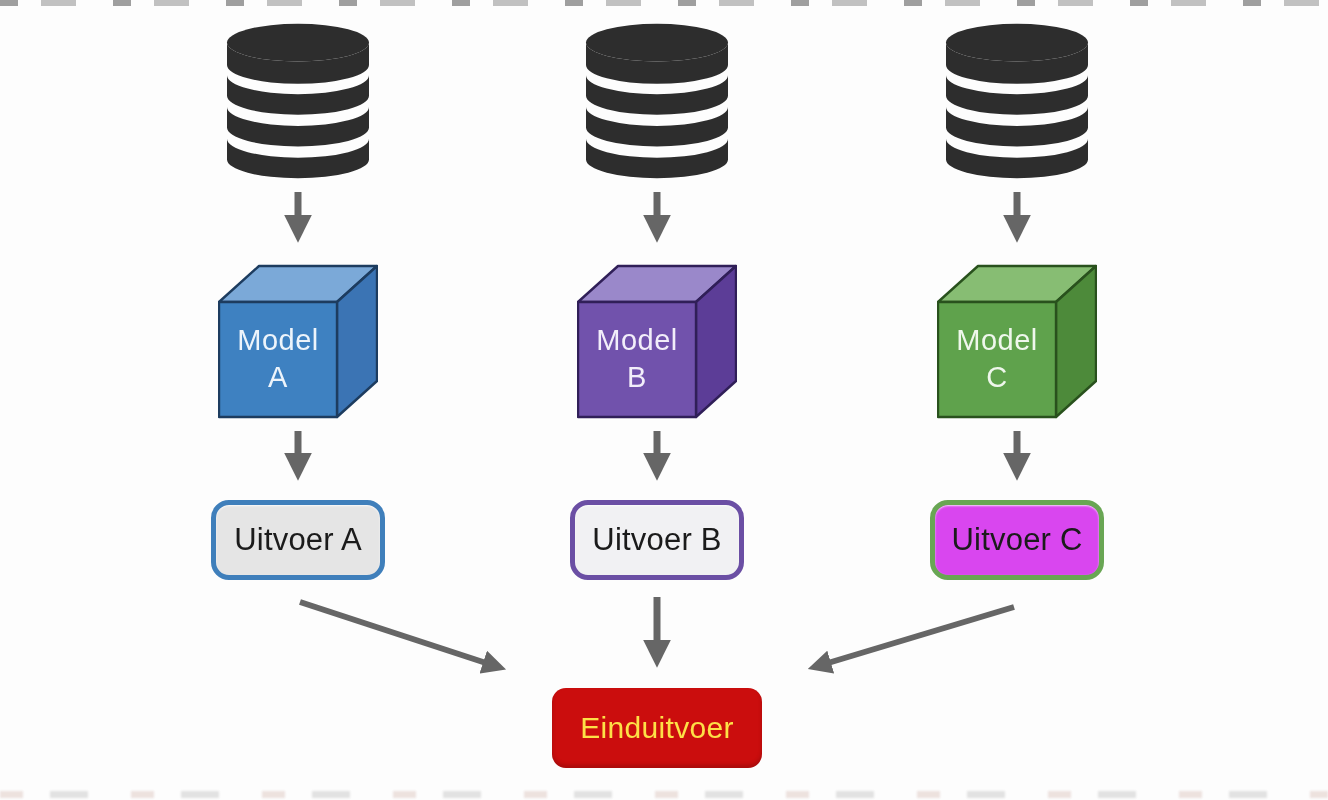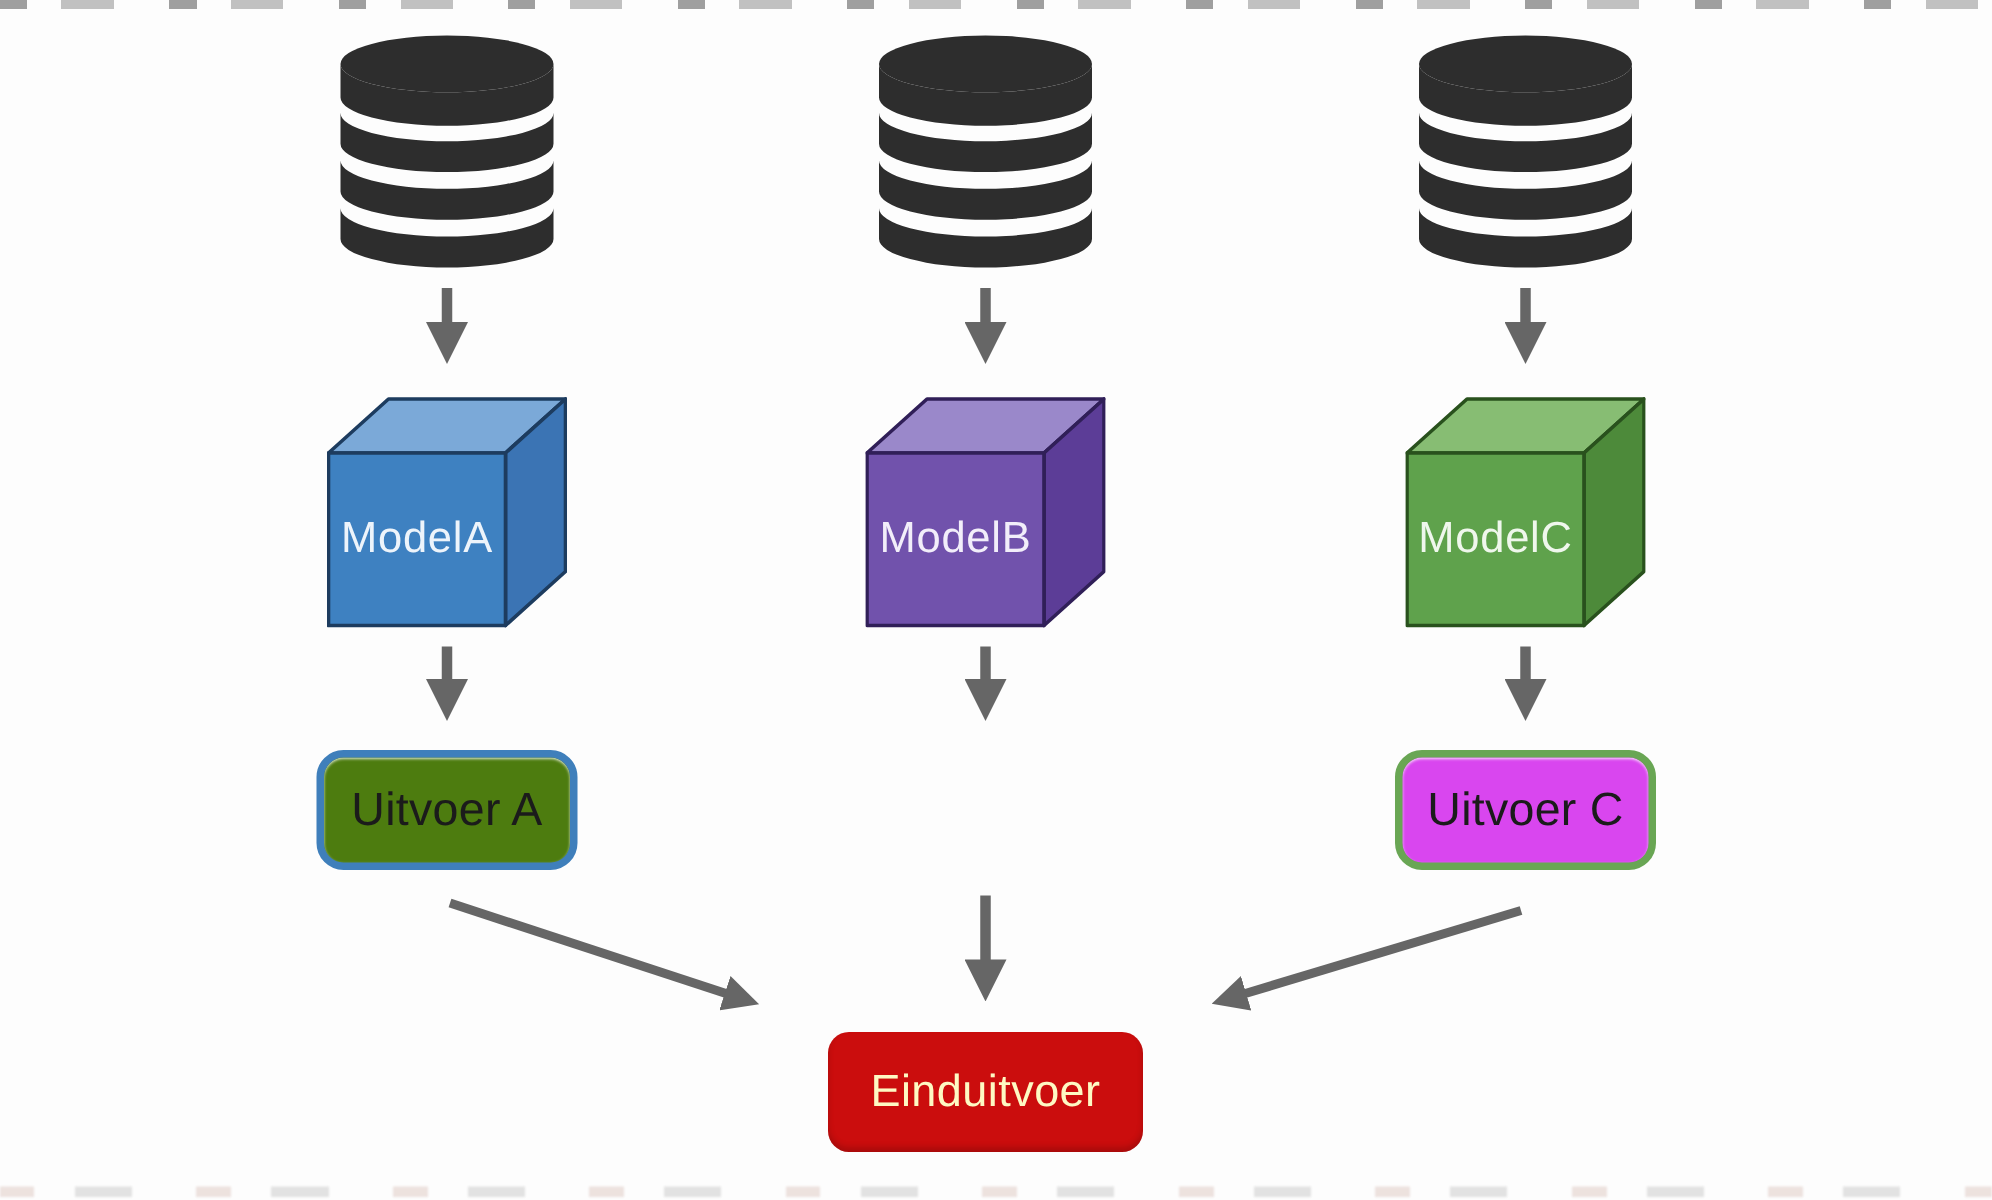--- a/index.html
+++ b/index.html
@@ -26,21 +26,21 @@
     opacity:.45;filter:blur(.8px);
   }
   .db-icon{position:absolute;top:22px;width:148px;height:158px;}
   .db-a{left:224px;} .db-b{left:583px;} .db-c{left:943px;}
 
   .cube{position:absolute;top:263px;width:160px;height:158px;}
   .cube-a{left:218px;} .cube-b{left:577px;} .cube-c{left:937px;}
 
   .cube-label{
     position:absolute;top:302px;width:120px;height:114px;
-    display:flex;flex-direction:row;align-items:center;justify-content:center;
+    display:flex;flex-direction:column;align-items:center;justify-content:center;
     font-size:29px;line-height:37px;font-weight:500;letter-spacing:.5px;
     text-align:center;pointer-events:none;
   }
   .cl-a{left:218px;} .cl-b{left:577px;} .cl-c{left:937px;}
 
   .output-box{
     position:absolute;top:500px;width:174px;height:80px;
     box-sizing:border-box;border:5px solid #888;border-radius:18px;
     display:flex;align-items:center;justify-content:center;
     font-size:31px;font-weight:500;letter-spacing:.2px;
@@ -113,28 +113,31 @@
   <svg class="cube cube-c" viewBox="0 0 160 158">
     <polygon points="1,39 41,3 159,3 119,39" stroke-width="2.4" stroke-linejoin="round" fill="#87bd73" stroke="#29511d"></polygon>
     <polygon points="119,39 159,3 159,118 119,154" stroke-width="2.4" stroke-linejoin="round" fill="#4d8a3a" stroke="#29511d"></polygon>
     <polygon points="1,39 119,39 119,154 1,154" stroke-width="2.4" stroke-linejoin="round" fill="#5fa24c" stroke="#29511d"></polygon>
   </svg>
   <div class="cube-label cl-c" style="color: rgb(239, 247, 236);">
     <span>Model</span>
     <span>C</span>
   </div>
 
-  <div class="output-box ob-a" style="border-color: rgb(63, 127, 187); background-color: #4d7c0f; color: rgb(27, 27, 27);">
+  <div class="output-box ob-a" style="border-color: rgb(63, 127, 187); background-color: #e5e5e5; color: rgb(27, 27, 27);">
     <span>Uitvoer A</span>
+  </div>
+  <div class="output-box ob-b" style="border-color: rgb(107, 79, 164); background-color: rgb(241, 241, 243); color: rgb(27, 27, 27);">
+    <span>Uitvoer B</span>
   </div>
   <div class="output-box ob-c" style="border-color: rgb(105, 166, 84); background-color: #d946ef; color: rgb(27, 27, 27);">
     <span>Uitvoer C</span>
   </div>
 
-  <div class="final-box" style="background-color: rgb(203, 13, 13); color: #fef9c3;">
+  <div class="final-box" style="background-color: rgb(203, 13, 13); color: #fde047;">
     <span>Einduitvoer</span>
   </div>
 
   <svg class="arrows-overlay" viewBox="0 0 1328 800">
     <defs>
       <marker id="ah" viewBox="0 0 10 10" refX="1.2" refY="5" markerWidth="4" markerHeight="4" orient="auto">
         <path d="M0,0 L10,5 L0,10 Z" fill="#666666"></path>
       </marker>
     </defs>
     <line x1="298" y1="192" x2="298" y2="218" stroke-width="7" marker-end="url(#ah)" stroke="#666666"></line>

